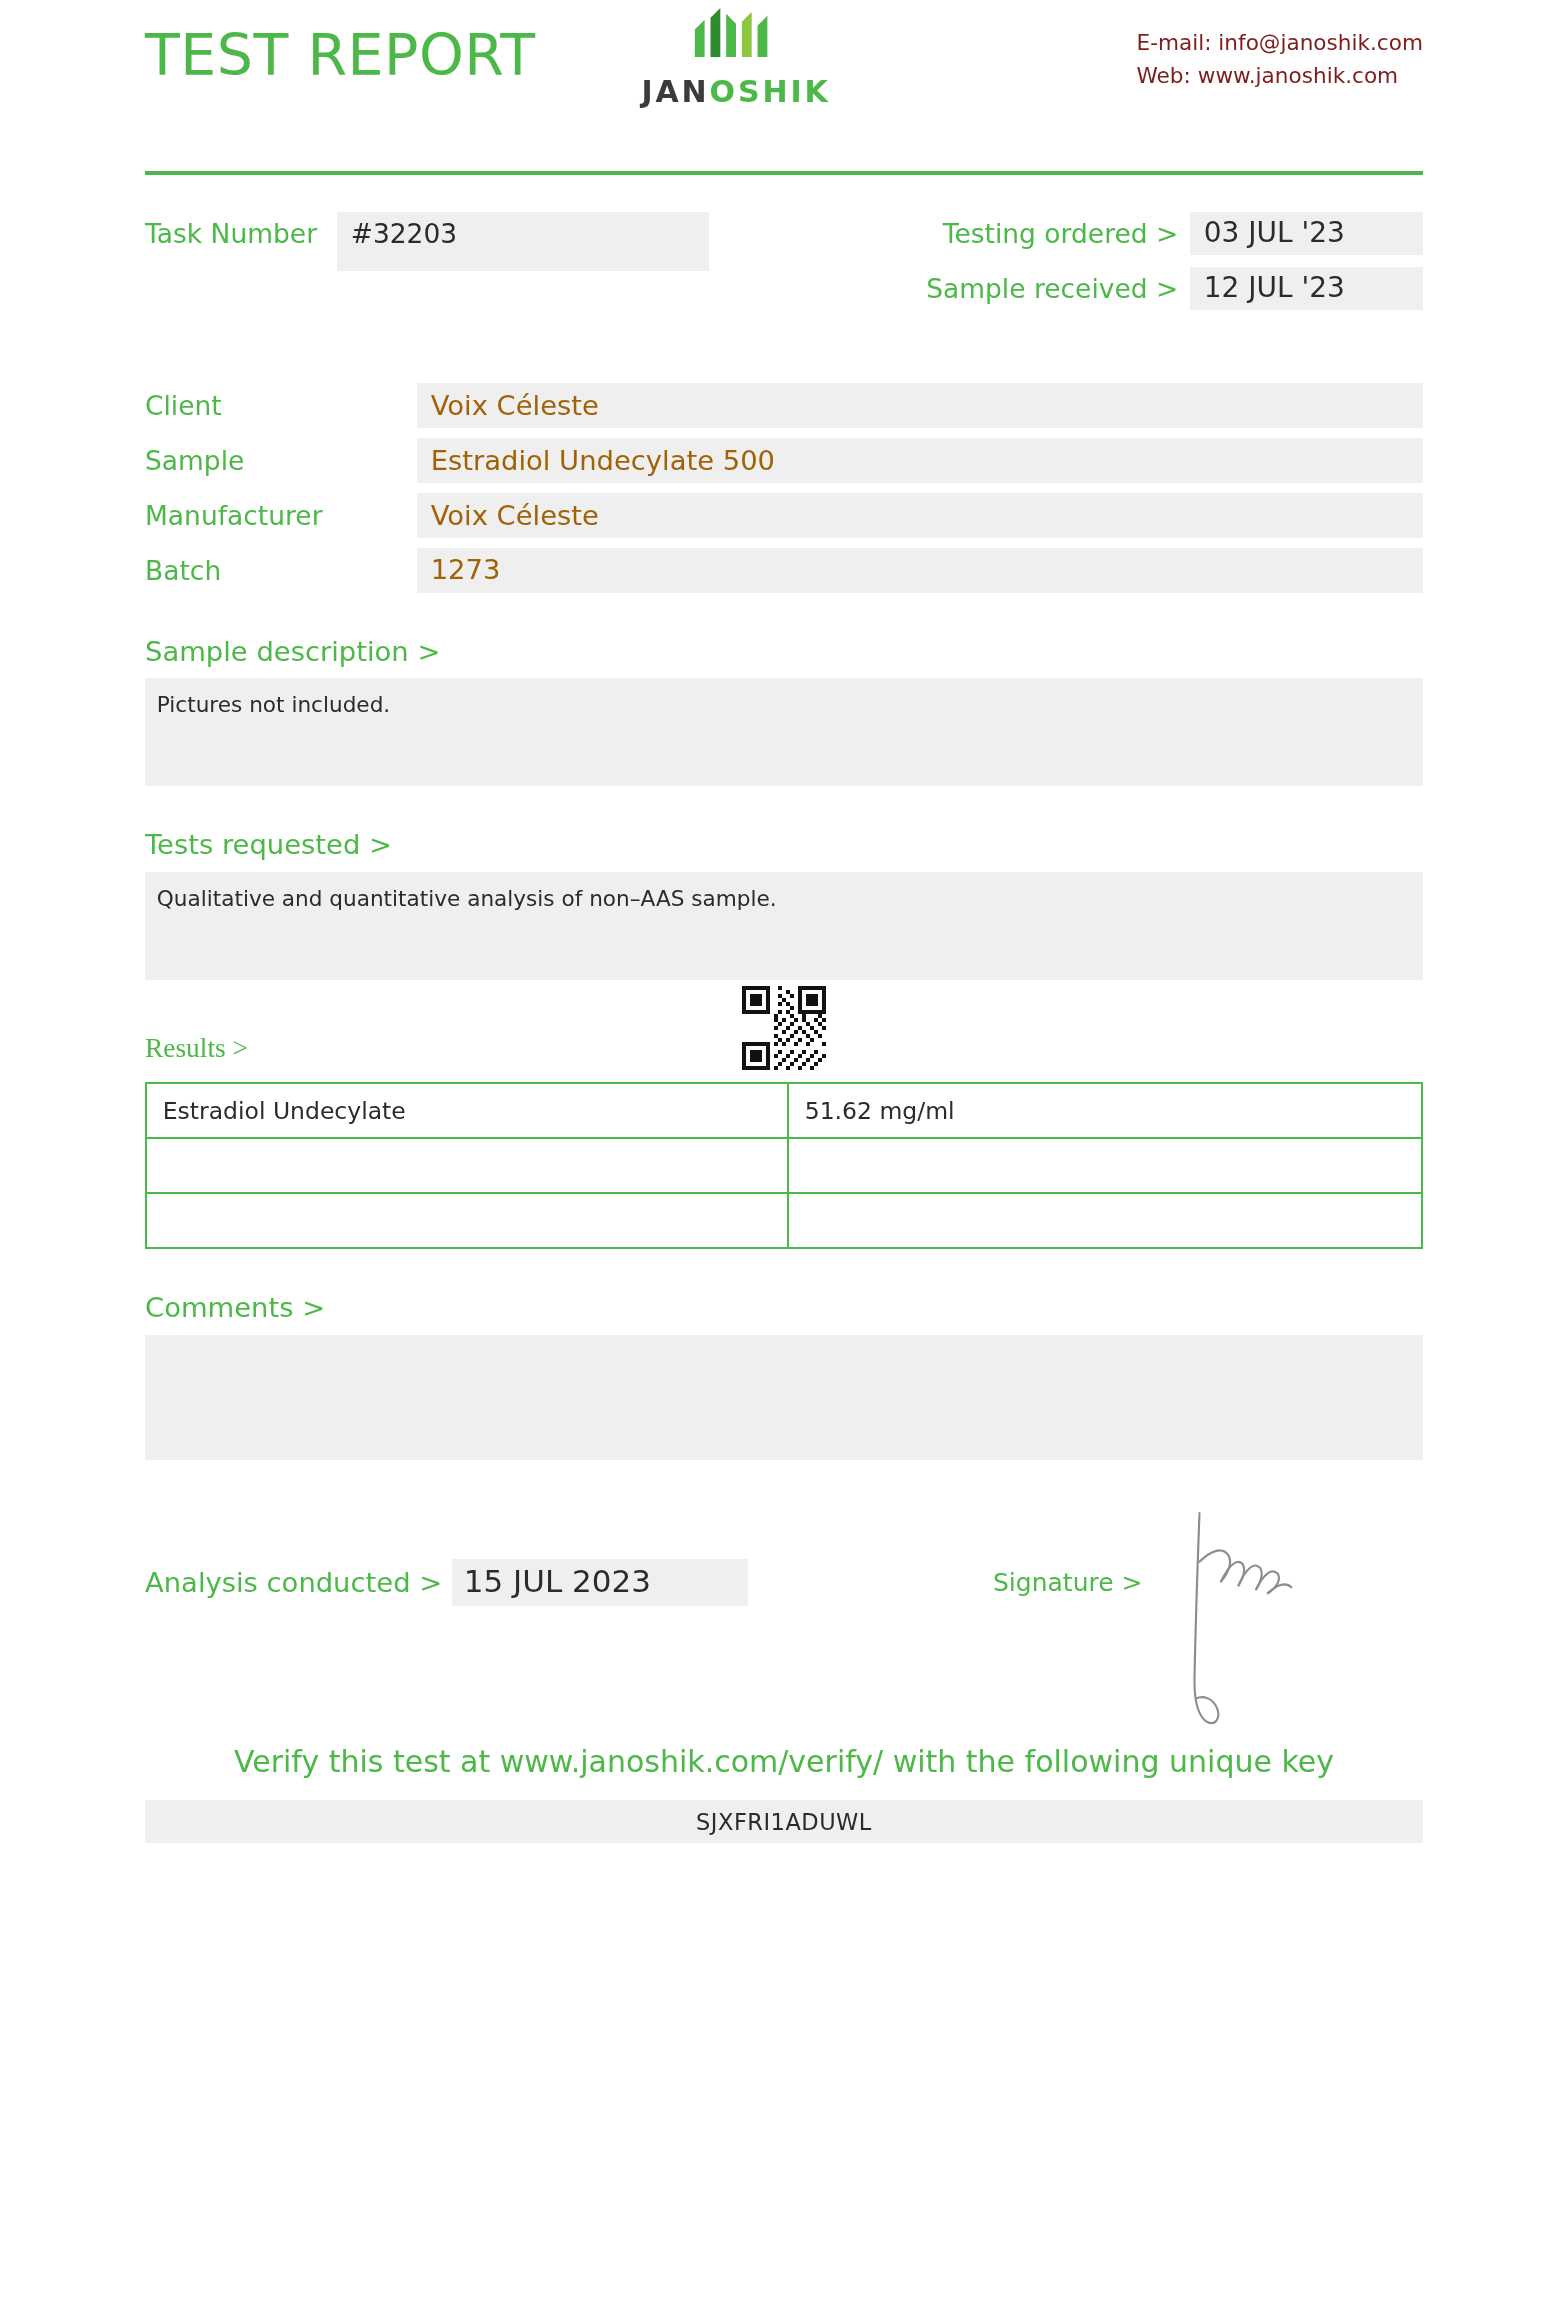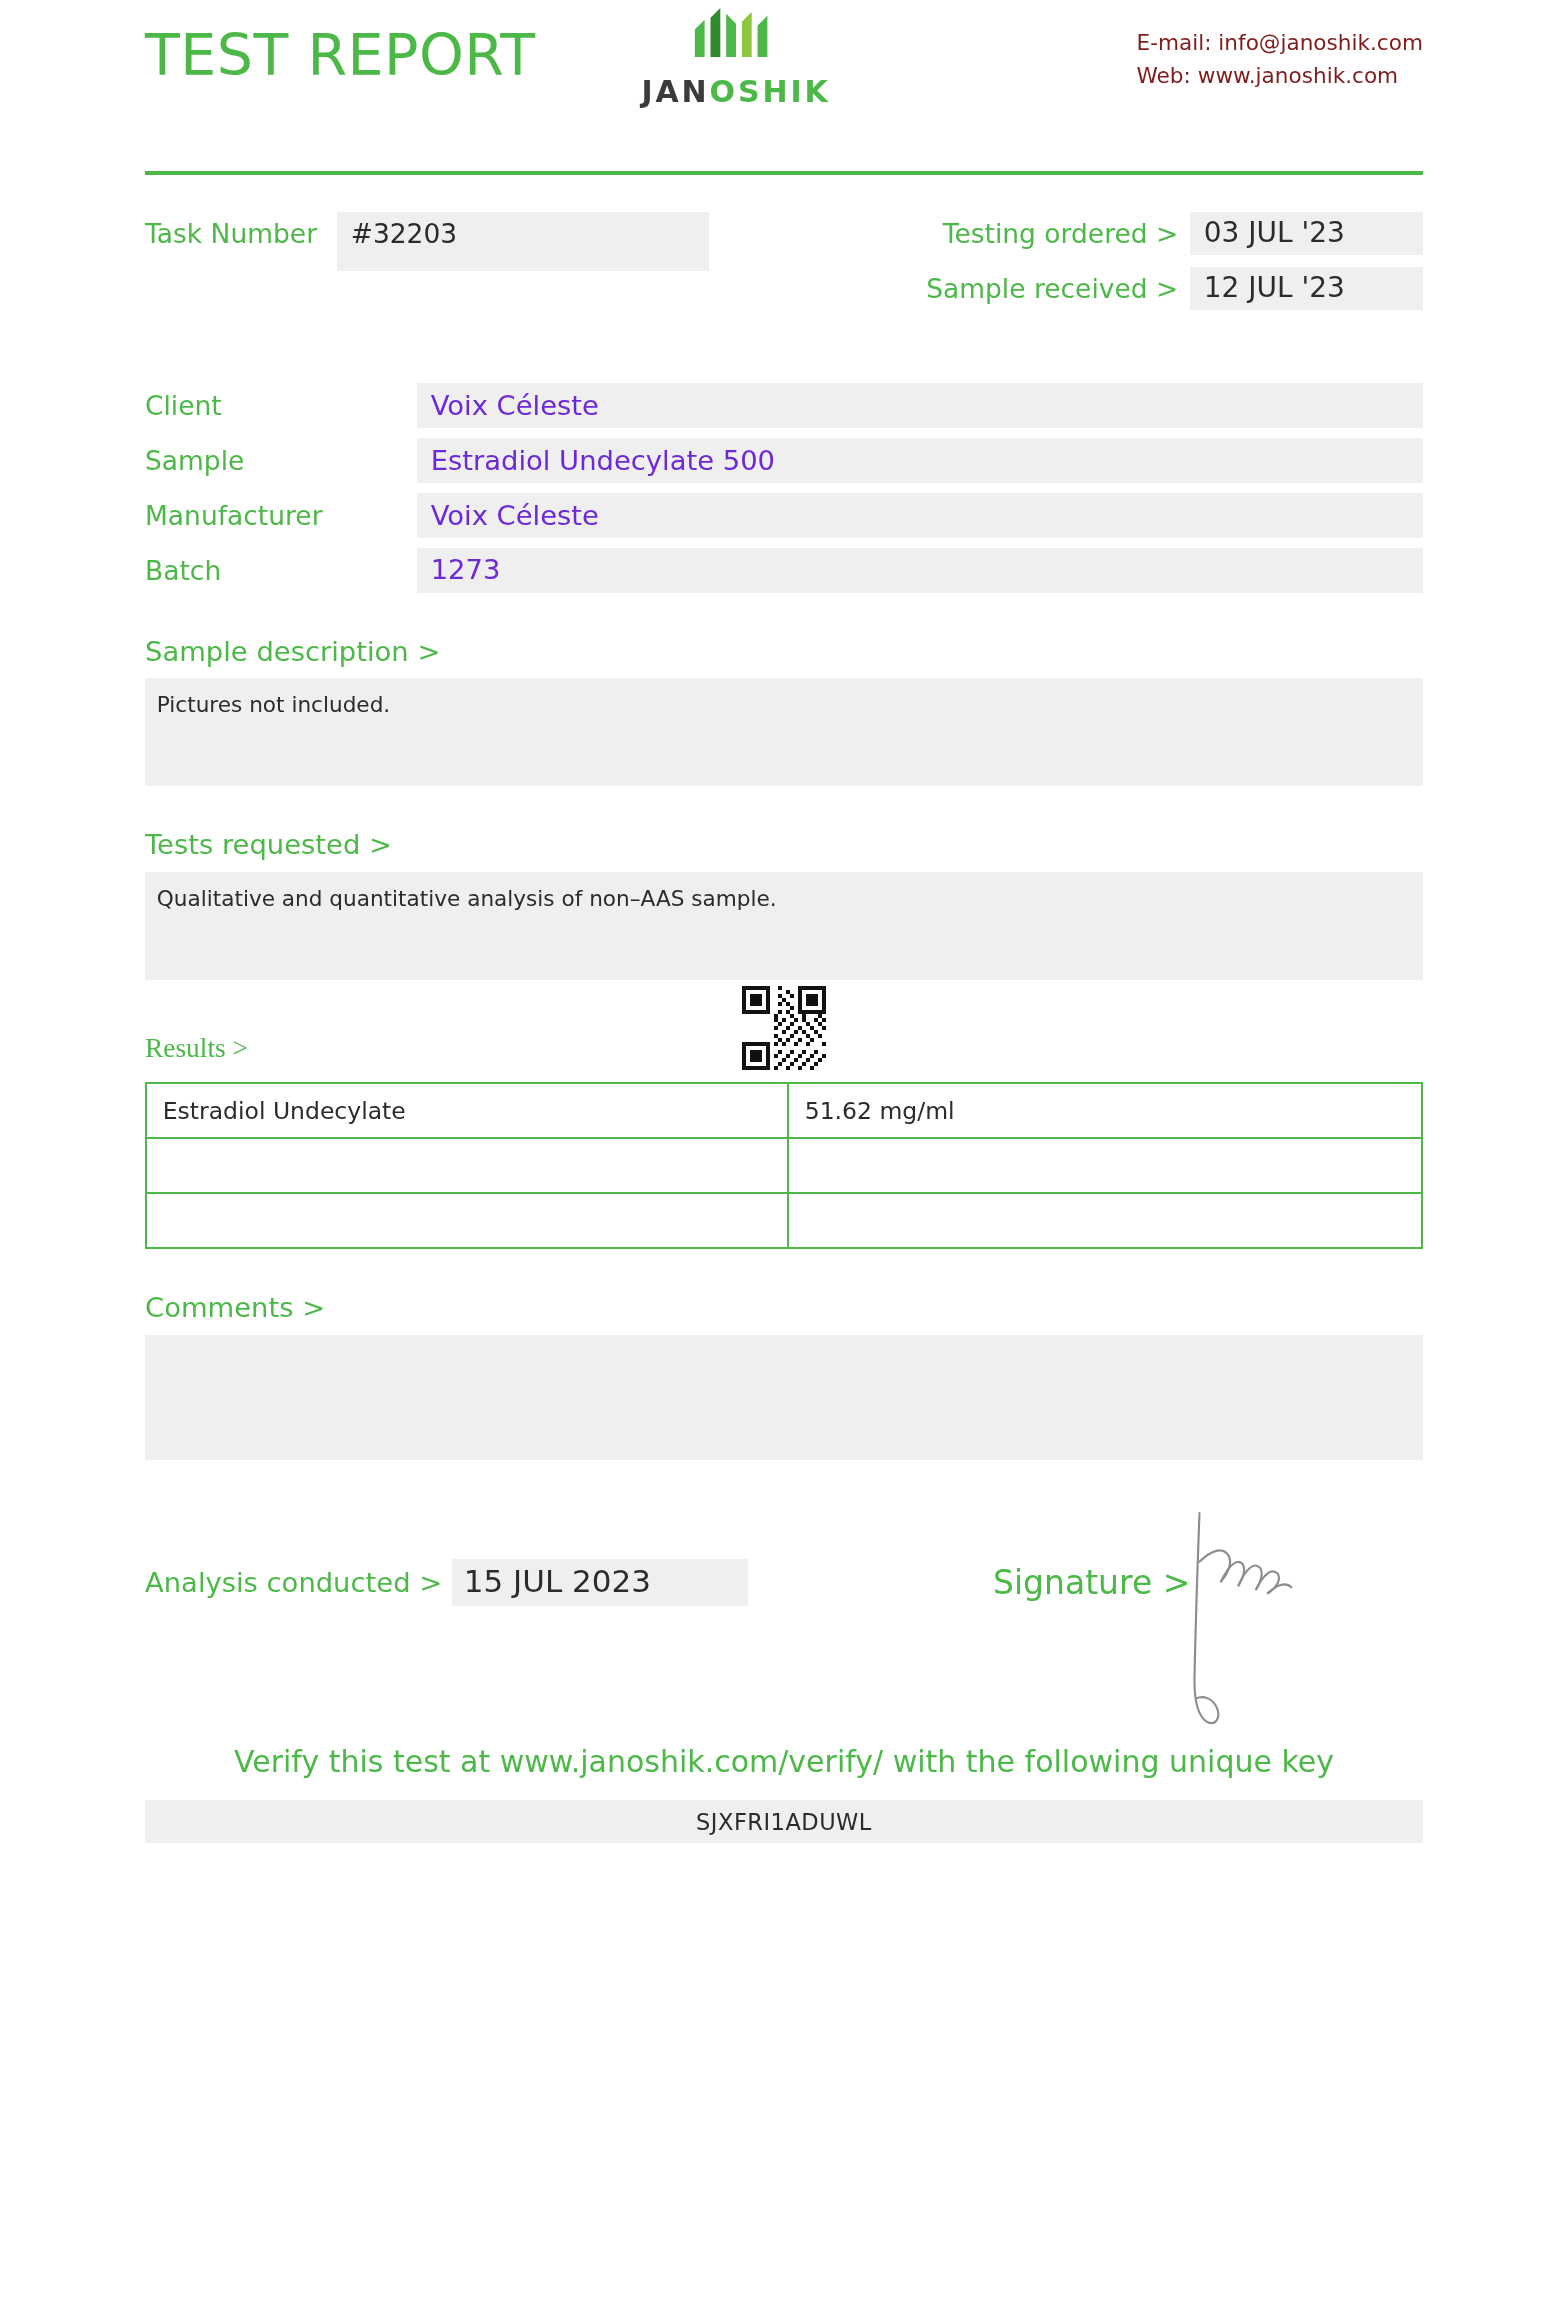--- a/index.html
+++ b/index.html
@@ -130,21 +130,21 @@
   .info-label {
     width: 272px;
     color: #4cb847;
     font-size: 26.5px;
   }
   .info-value {
     flex: 1;
     background: #efefef;
     height: 45px;
     font-size: 27.4px;
-    color: #6d28d9;
+    color: #a16207;
     padding: 6.9px 13.7px;
   }
 
   
   .section-title {
     color: #4cb847;
     font-size: 27.4px;
     margin-top: 43px;
     margin-bottom: 11.8px;
   }
@@ -208,21 +208,21 @@
   .analysis-value {
     background: #efefef;
     width: 296px;
     height: 47px;
     font-size: 31px;
     color: #2b2b2b;
     padding: 3.9px 11.8px;
   }
   .sig-label {
     color: #4cb847;
-    font-size: 33px;
+    font-size: 25px;
     margin-left: 245px;
   }
   .signature {
     position: absolute;
     right: 118px;
     top: -41px;
     width: 127px;
     height: 225px;
   }
   .verify {

